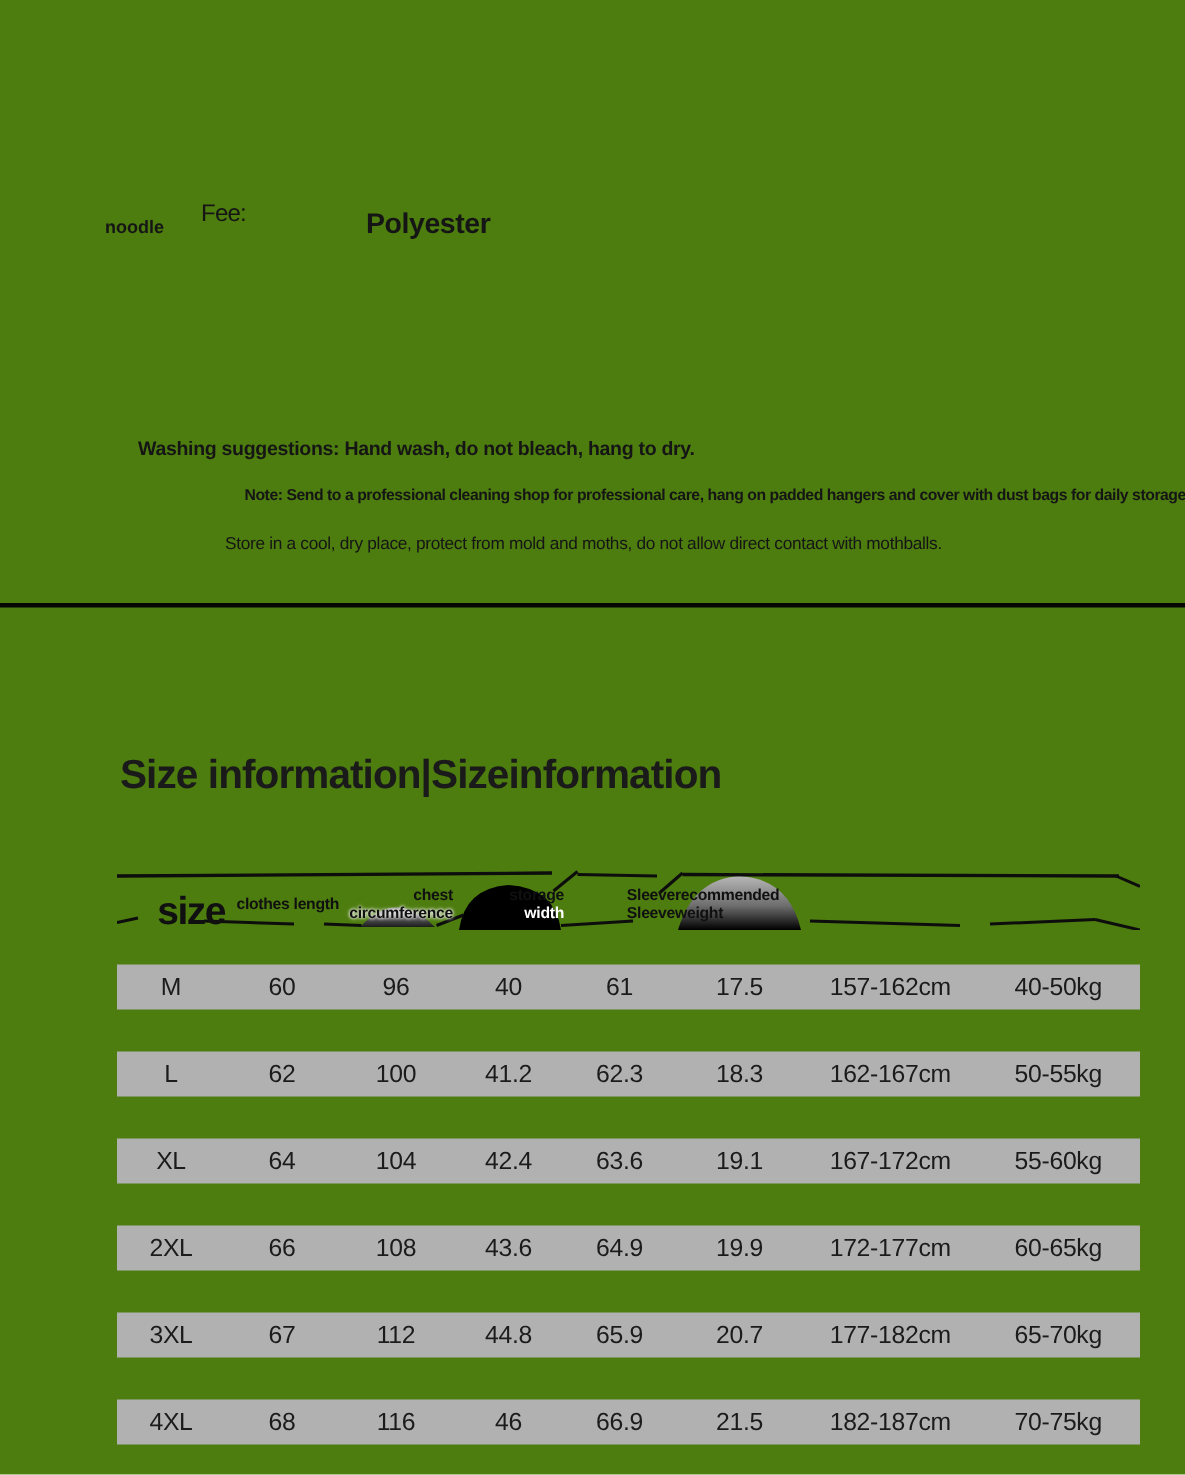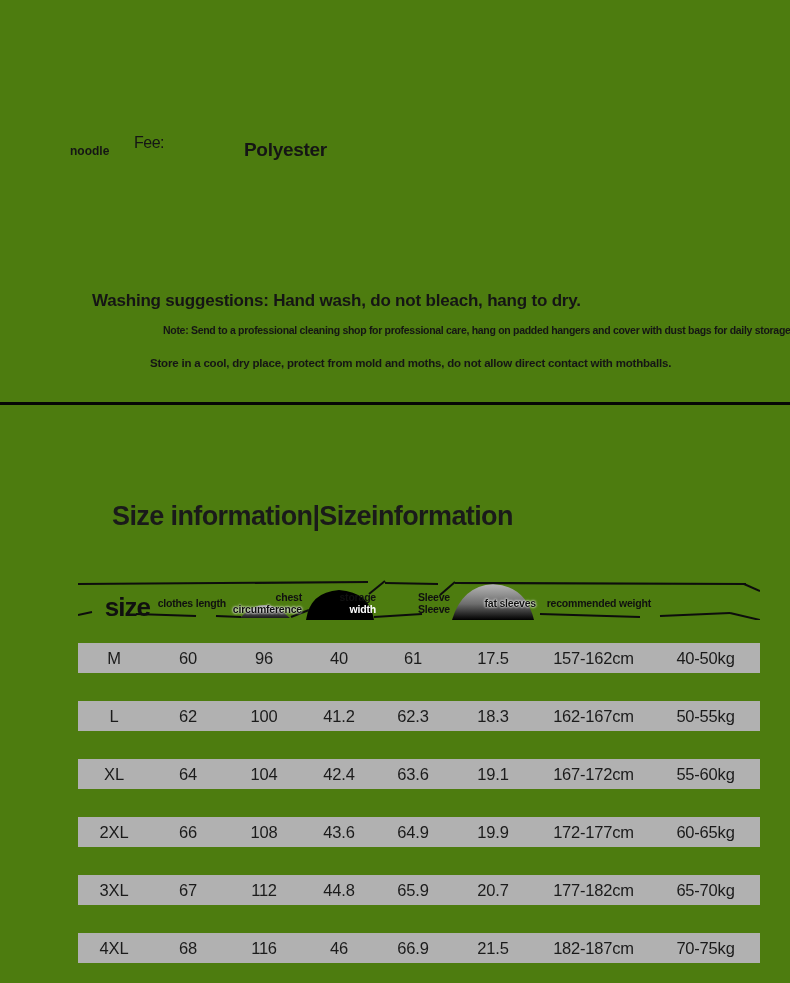--- a/index.html
+++ b/index.html
@@ -8,27 +8,27 @@
     font-family:"Liberation Sans",sans-serif;color:#151515;
   }
   .abs{position:absolute;white-space:nowrap;}
 
   
   .lbl-noodle{left:70px;top:144px;font-size:12px;font-weight:bold;}
   .lbl-fee{left:134px;top:134px;font-size:16px;font-weight:normal;letter-spacing:-.5px;}
   .lbl-material{left:244px;top:139px;font-size:19px;font-weight:600;letter-spacing:-.3px;}
 
   
-  .care-washing{left:92px;top:291px;font-size:17px;font-weight:bold;letter-spacing:-.2px;}
+  .care-washing{left:92px;top:291px;font-size:13px;font-weight:bold;letter-spacing:-.2px;}
   .care-note{left:163px;top:324px;font-size:10.5px;font-weight:bold;letter-spacing:-.3px;}
-  .care-storage{left:150px;top:357px;font-size:11.5px;font-weight:bold;letter-spacing:-.2px;}
+  .care-storage{left:150px;top:357px;font-size:11.5px;font-weight:normal;letter-spacing:-.2px;}
 
   .divider{position:absolute;left:0;top:402px;width:790px;height:3px;background:#060606;}
 
-  .size-title{left:80px;top:501px;font-size:27px;font-weight:bold;letter-spacing:-.6px;color:#1a1a1a;margin-left:32px;}
+  .size-title{left:80px;top:501px;font-size:27px;font-weight:bold;letter-spacing:-.6px;color:#1a1a1a;}
 
   
   .table-header{position:absolute;left:78px;top:580px;width:682px;height:40px;}
   .band-svg{position:absolute;left:0;top:0;width:682px;height:40px;z-index:1;}
   .header-grid{
     position:absolute;left:0;top:0;width:682px;height:40px;z-index:2;
     display:grid;grid-template-columns:72px 76px 76px 74px 74px 86px 115px 109px;
   }
   .hcell{display:flex;flex-direction:column;justify-content:center;align-items:flex-end;
     padding-top:7px;font-size:10.5px;font-weight:bold;line-height:11.5px;letter-spacing:-.2px;color:#101010;}
@@ -107,23 +107,20 @@
       </div>
       <div class="hcell">
         <span class="hline">storage</span>
         <span class="hline on-black">width</span>
       </div>
       <div class="hcell">
         <span class="hline">Sleeve</span>
         <span class="hline">Sleeve</span>
       </div>
       <div class="hcell">
-        <span class="hline halo">fat sleeves</span>
-      </div>
-      <div class="hcell">
         <span class="hline">recommended weight</span>
       </div>
     </div>
   </div>
 
   <div class="srow" style="top:643px">
     <span class="cell">M</span>
     <span class="cell">60</span>
     <span class="cell">96</span>
     <span class="cell">40</span>

